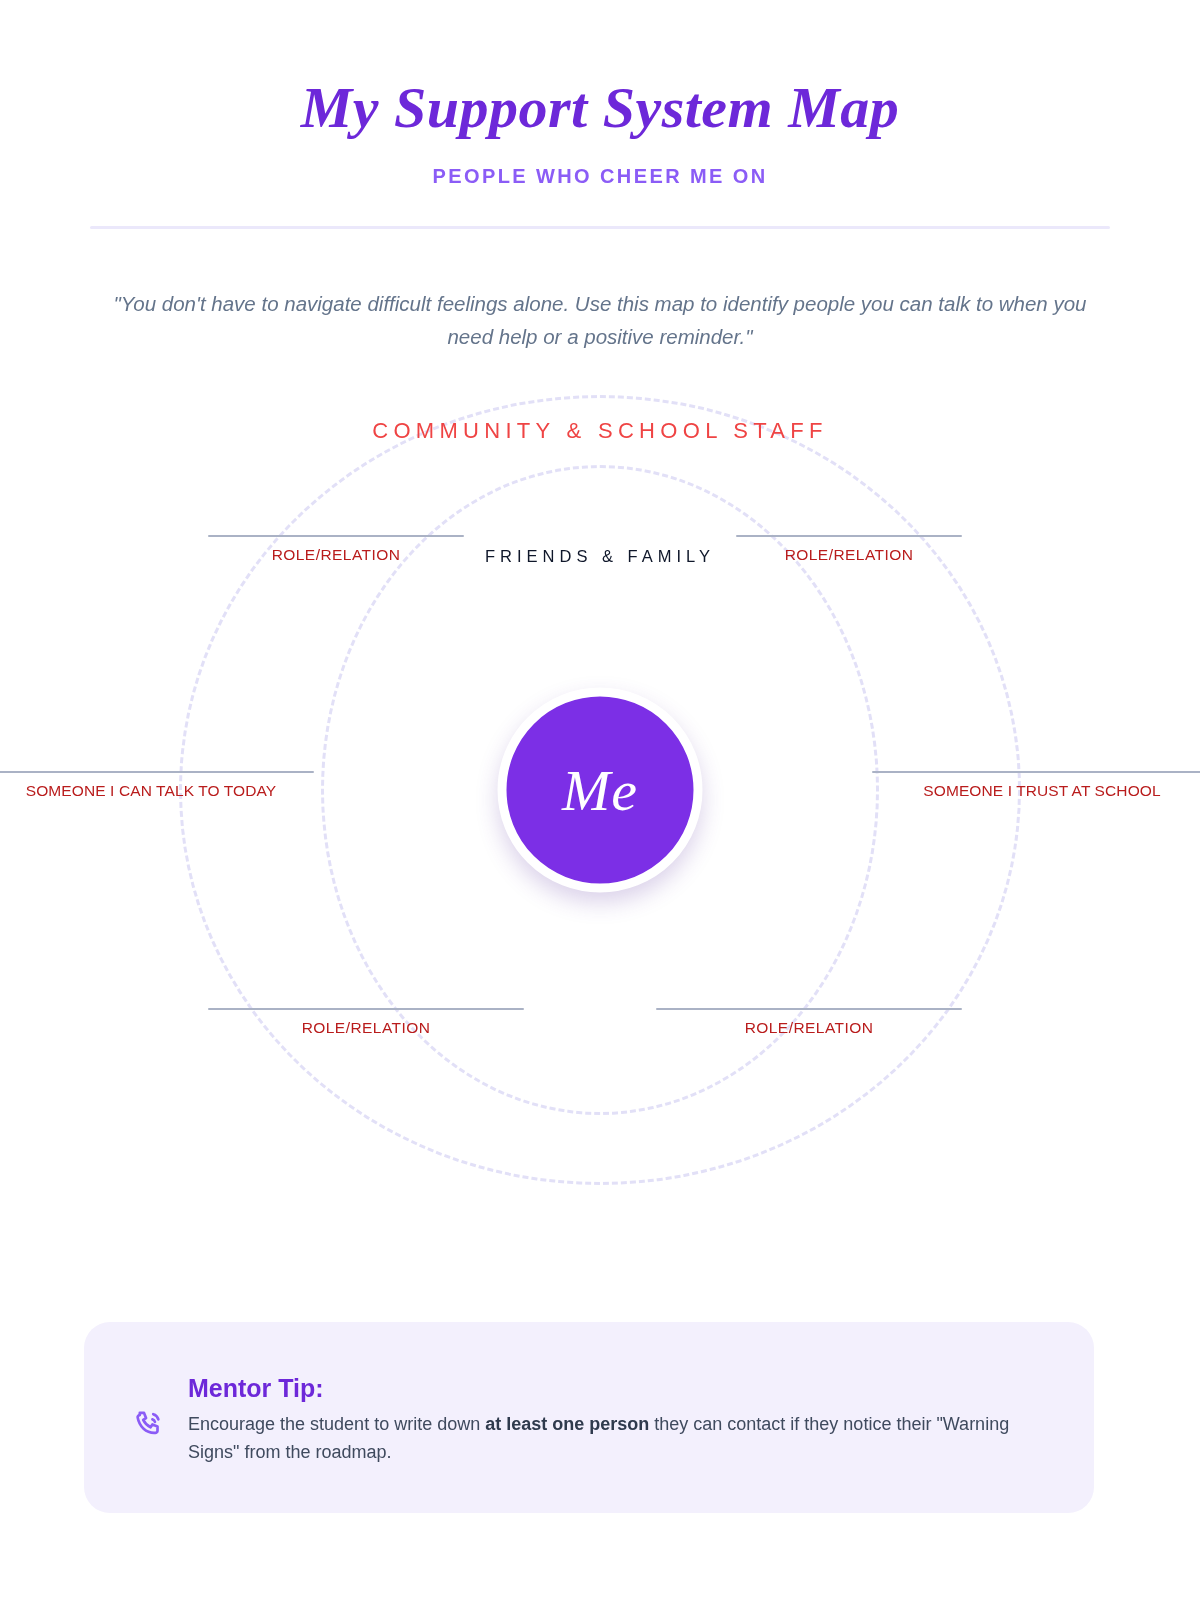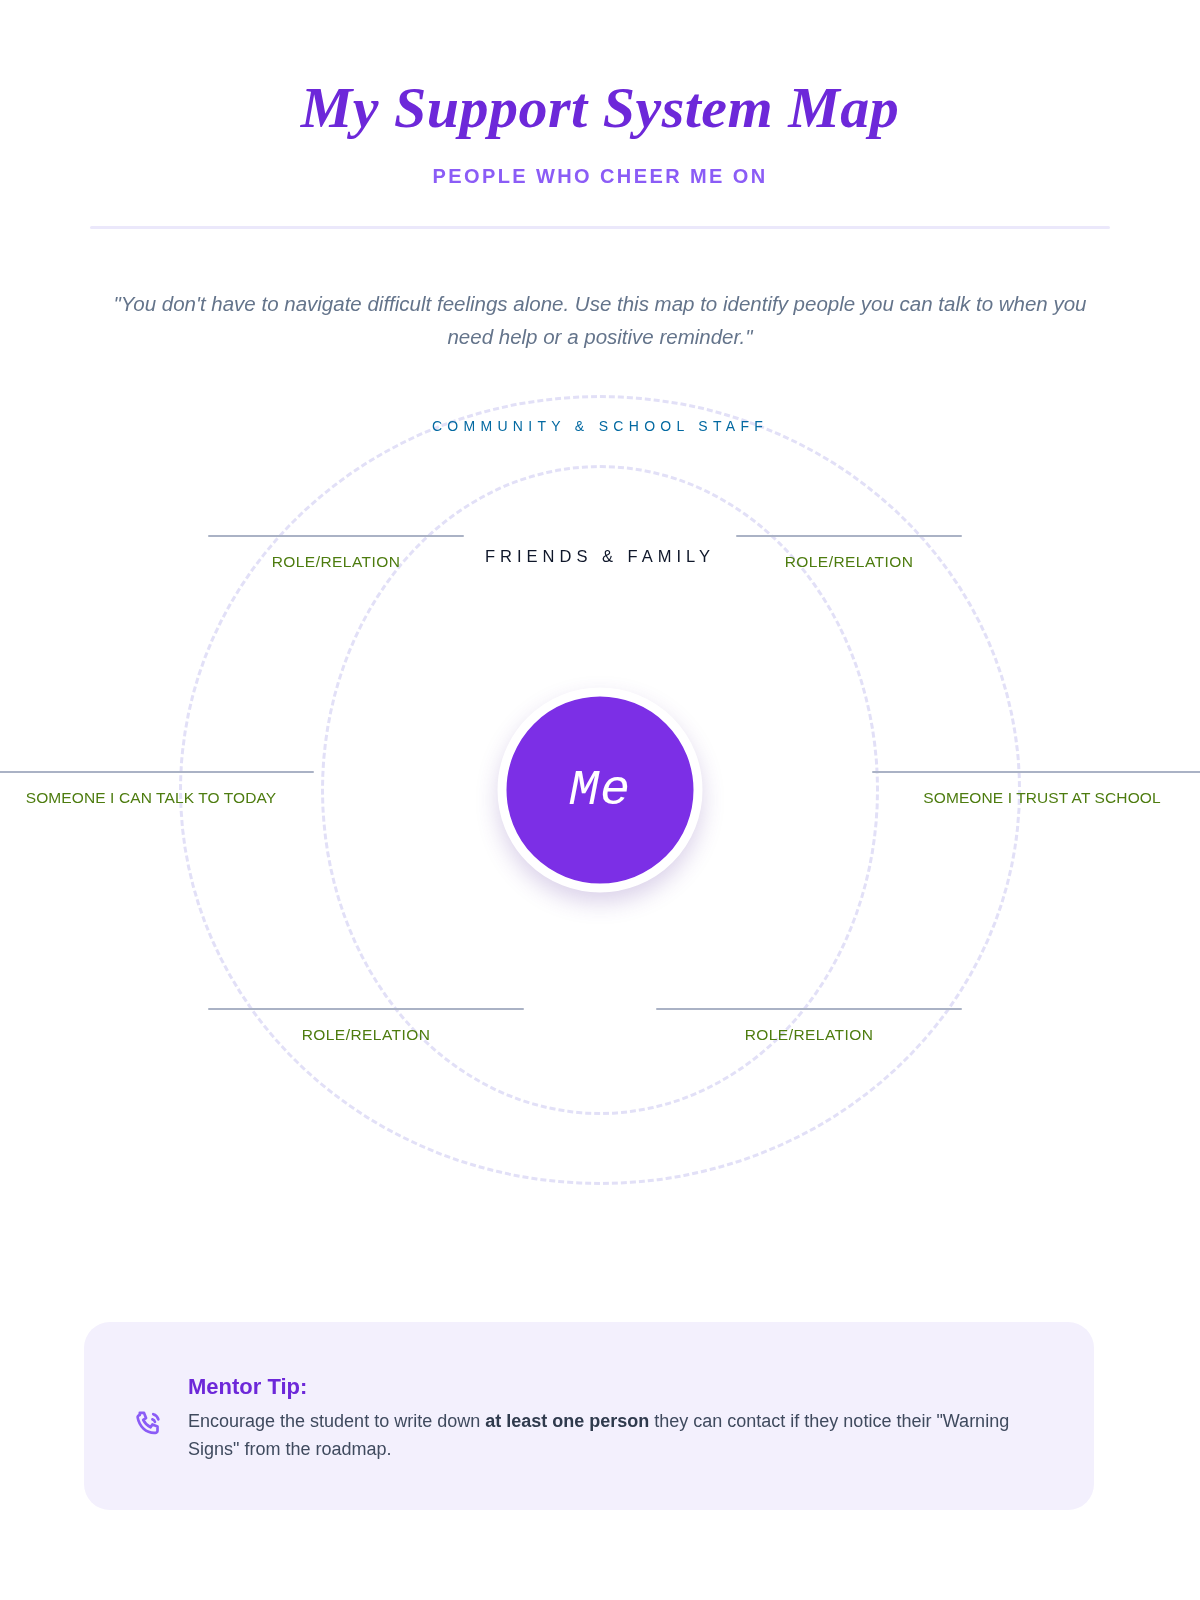--- a/index.html
+++ b/index.html
@@ -74,24 +74,24 @@
     top: 50%;
     transform: translate(-50%, -50%);
   }
   .ring-outer { width: 842px; height: 790px; }
   .ring-inner { width: 558px; height: 650px; }
 
   .ring-label {
     position: absolute;
     left: 50%;
     transform: translateX(-50%);
-    font-size: 14px;
+    font-size: 22px;
     font-weight: 500;
     letter-spacing: 5.3px;
-    color: #0369a1;
+    color: #ef4444;
     white-space: nowrap;
   }
   .ring-label-outer { top: 43px; }
   .ring-label-inner { top: 172px; letter-spacing: 5px; font-size: 16.5px; color: #0f172a; }
 
   
   .center-node {
     position: absolute;
     left: 50%;
     top: 50%;
@@ -100,44 +100,44 @@
     height: 205px;
     border-radius: 50%;
     background: #7c2fe6;
     border: 9px solid #ffffff;
     box-shadow: 0 10px 22px rgba(90, 50, 160, 0.22);
     display: flex;
     align-items: center;
     justify-content: center;
   }
   .center-node-label {
-    font-family: Liberation Mono, monospace;
+    font-family: Liberation Serif, serif;
     font-style: italic;
-    font-size: 50px;
+    font-size: 58px;
     color: #ffffff;
     letter-spacing: 1px;
   }
 
   
   .slot {
     position: absolute;
     text-align: center;
   }
   .slot-line {
     height: 2px;
     background: #aab2c5;
     border-radius: 1px;
     width: 100%;
   }
   .slot-label {
-    margin-top: 16px;
+    margin-top: 9px;
     font-size: 15.5px;
     font-weight: 500;
     letter-spacing: 0.45px;
-    color: #4d7c0f;
+    color: #b91c1c;
     white-space: nowrap;
   }
 
   
   .slot-tl { left: 208px;  top: 160px; width: 256px; }
   .slot-tr { left: 736px;  top: 160px; width: 226px; }
   .slot-ml { left: -12px;  top: 396px; width: 326px; }
   .slot-mr { left: 872px;  top: 396px; width: 340px; }
   .slot-bl { left: 208px;  top: 633px; width: 316px; }
   .slot-br { left: 656px;  top: 633px; width: 306px; }
@@ -164,21 +164,21 @@
     height: 34px;
     margin-top: 42px;
     color: #8b5cf6;
   }
   .tip-icon svg { display: block; width: 34px; height: 34px; }
   .tip-body {
     flex: 1 1 auto;
     padding-top: 8px;
   }
   .tip-heading {
-    font-size: 22px;
+    font-size: 25px;
     font-weight: 700;
     color: #6d28d9;
     margin-bottom: 7px;
   }
   .tip-text {
     font-size: 18px;
     line-height: 1.58;
     color: #3f4a5e;
   }
   .tip-text b { font-weight: 700; color: #2f3a4d; }

